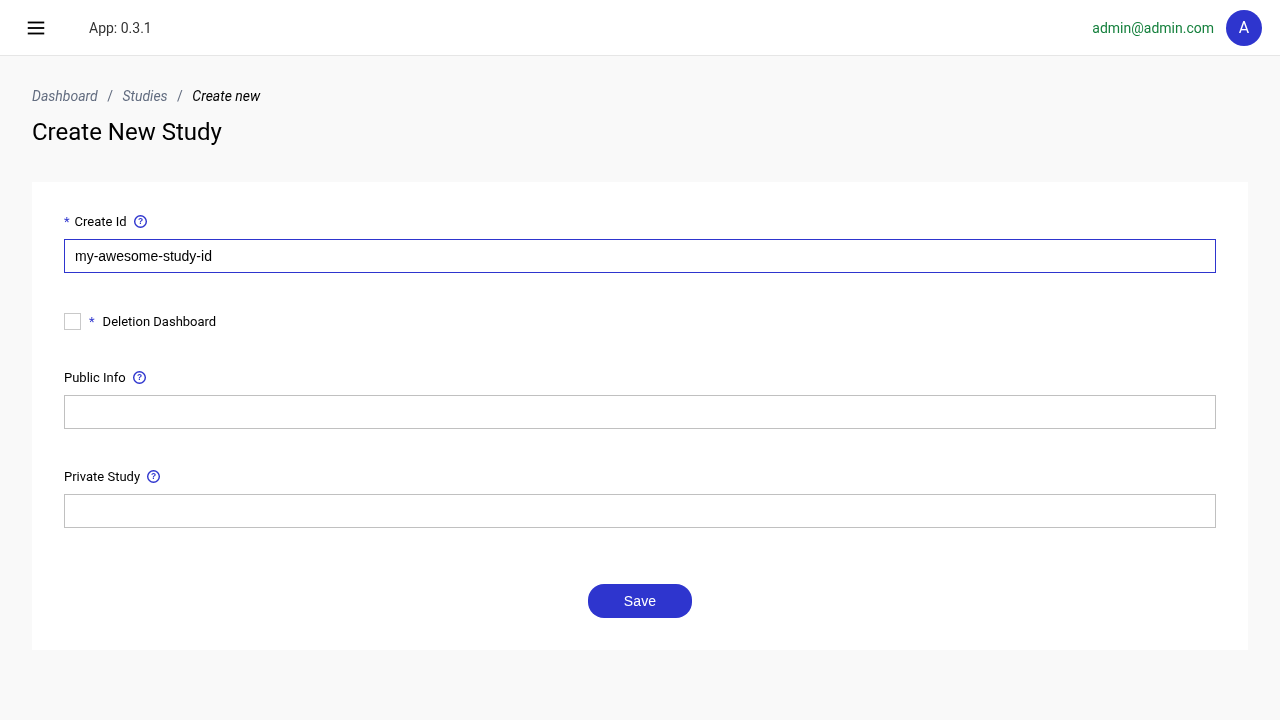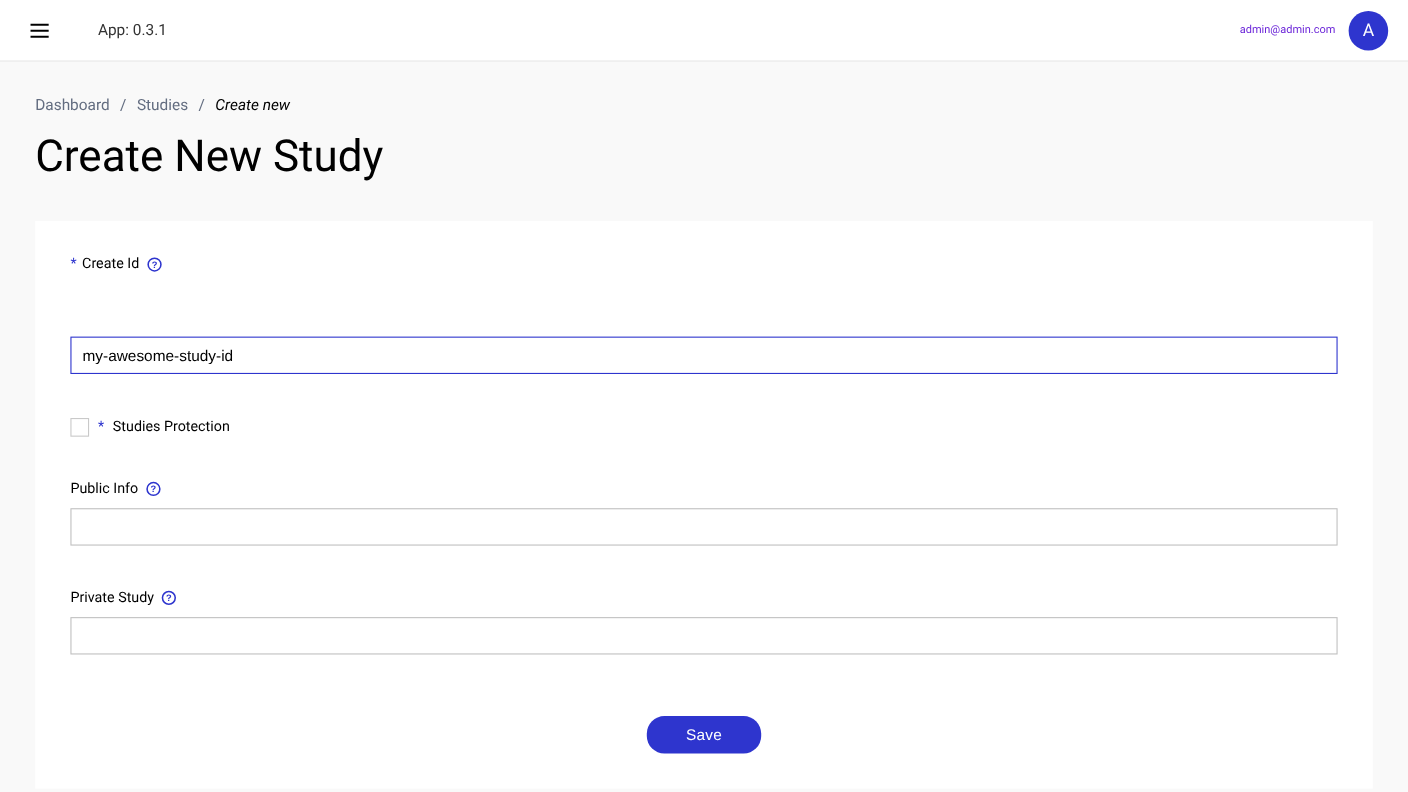--- a/index.html
+++ b/index.html
@@ -21,43 +21,43 @@
     display: flex; align-items: center; justify-content: center;
     cursor: pointer; border-radius: 50%;
   }
   .menu-btn svg { width: 22px; height: 22px; }
   .app-version {
     margin-left: 33px;
     font-size: 14px;
     color: #333;
   }
   .spacer { flex: 1; }
-  .user-email { font-size: 10px; color: #6d28d9; }
+  .user-email { font-size: 14px; color: #15803d; }
   .avatar {
     width: 36px; height: 36px; border-radius: 50%;
     background: #2e35ce;
     color: #fff; margin-left: 12px;
     display: flex; align-items: center; justify-content: center;
     font-size: 16px; cursor: pointer;
   }
 
   
   .crumbs {
     padding: 32px 32px 0 32px;
     font-size: 14px;
     color: #636d80;
   }
-  .crumbs a { color: #636d80; text-decoration: none; cursor: pointer; }
+  .crumbs a { color: #636d80; text-decoration: none; cursor: pointer; font-style: italic; }
   .crumbs .sep { margin: 0 6px; color: #636d80; }
   .crumbs .current { color: #000; font-style: italic; }
 
   
   h1.page-title {
     margin: 14px 32px 0 32px;
-    font-size: 40px;
+    font-size: 24px;
     font-weight: 400;
   }
 
   
   .card {
     margin: 36px 32px 0 32px;
     background: #fff;
     padding: 32px 32px 0 32px;
   }
 
@@ -85,21 +85,20 @@
     height: 34px;
     padding: 0 10px;
     font-size: 14px;
     border: 1px solid #c0c0c0;
     outline: none;
     background: #fff;
     color: #000;
   }
   input.text-input.active {
     border-color: #2e35ce;
-    margin-top: 48px;
   }
 
   
   .chk-row {
     display: flex;
     align-items: center;
     gap: 8px;
     font-size: 13px;
   }
   .chk {
@@ -168,21 +167,21 @@
         </svg>
       </span>
     </div>
     <input class="text-input active" type="text" value="my-awesome-study-id" style="">
   </div>
 
   <div class="field">
     <div class="chk-row">
       <div class="chk"></div>
       <span class="req" style="color:#2e35ce">*</span>
-      <span>Studies Protection</span>
+      <span>Deletion Dashboard</span>
     </div>
   </div>
 
   <div class="field">
     <div class="label-row">
       <span>Public Info</span>
       <span class="help-icon">
         <svg viewBox="0 0 16 16">
           <circle cx="8" cy="8" r="6.2" fill="none" stroke-width="1.5"></circle>
           <text x="8" y="11" text-anchor="middle" font-size="9" font-family="Arial" font-weight="bold">?</text>

